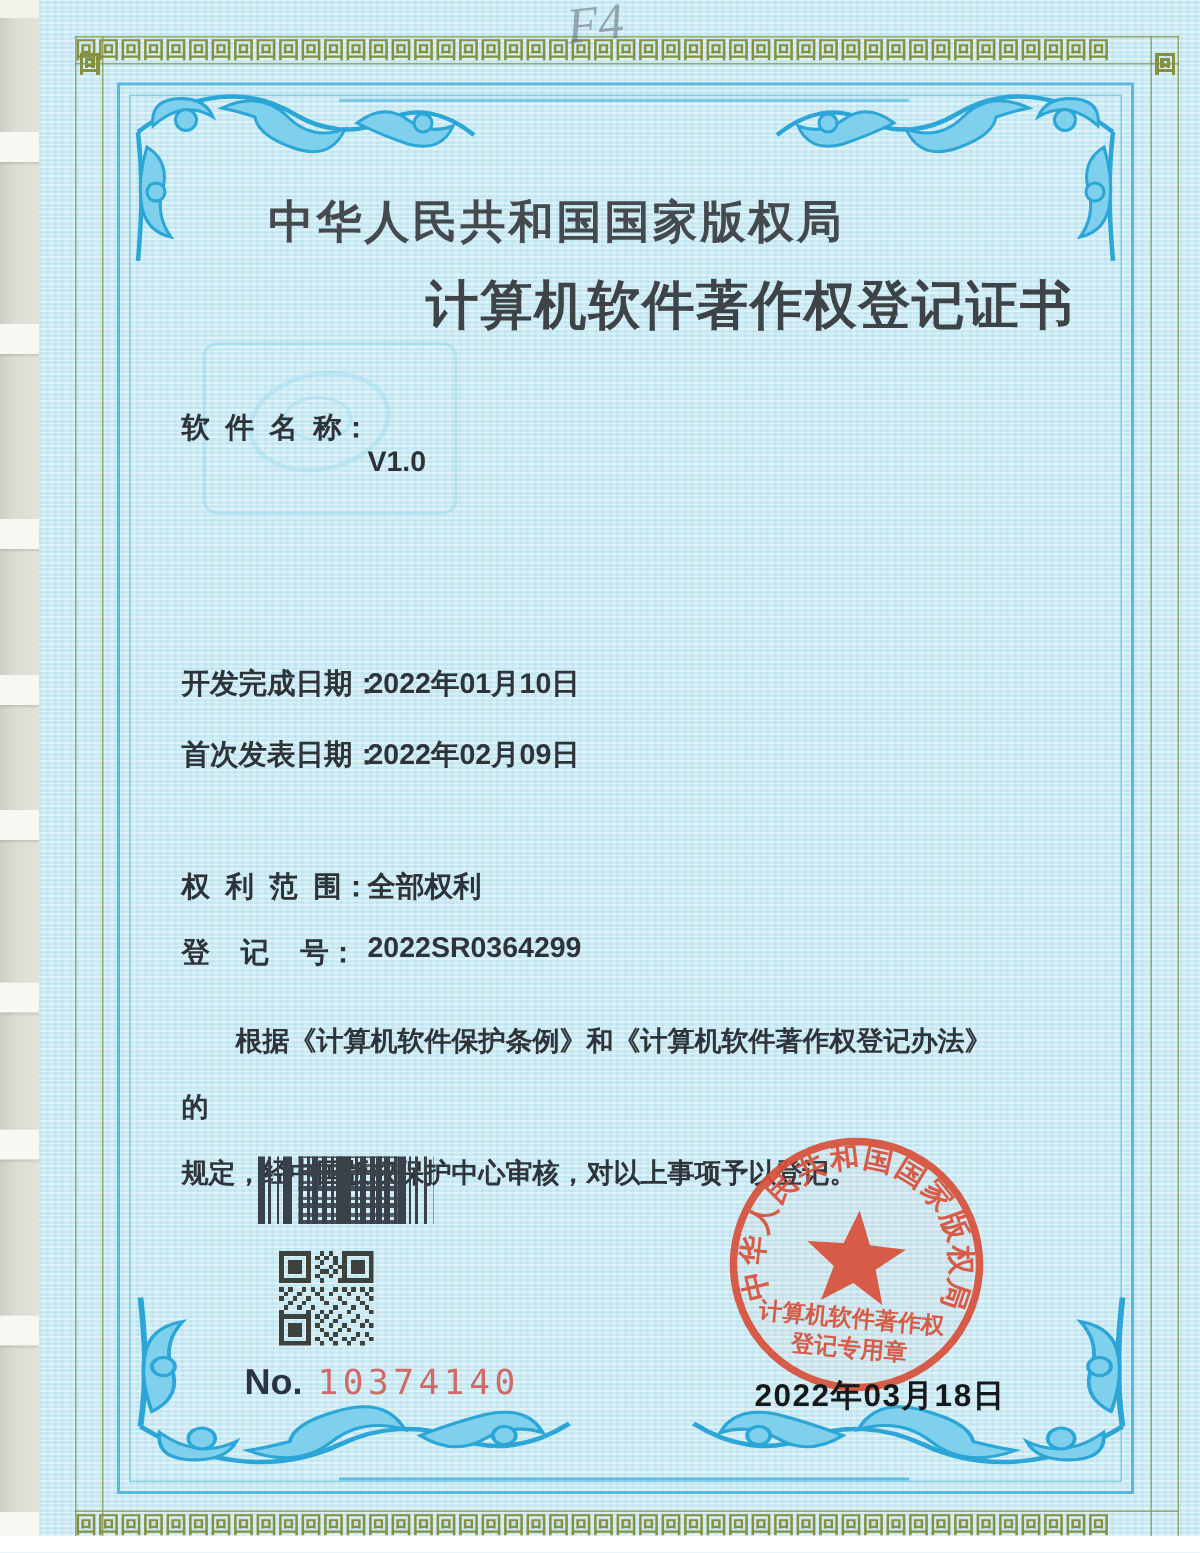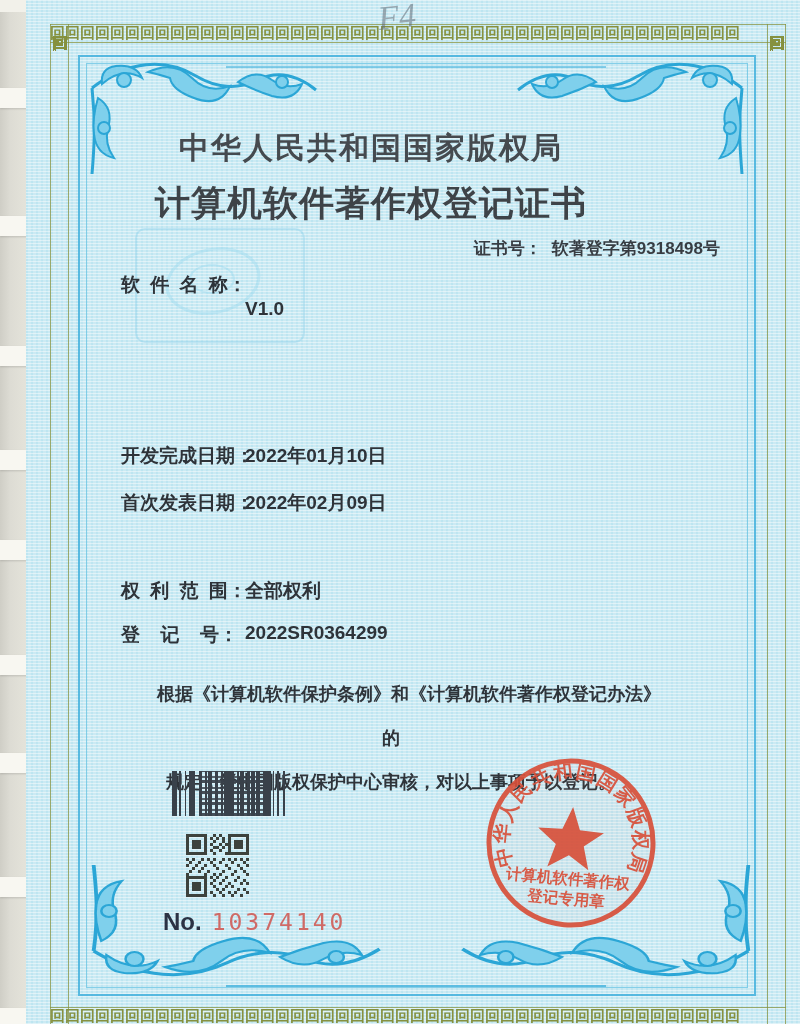--- a/index.html
+++ b/index.html
@@ -62,32 +62,32 @@
     border:2px solid rgba(150,215,238,.5); border-radius:50%; }
 
   
   .pencil { position:absolute; left:352px; top:-2px; font-size:34px; font-weight:400;
     font-style:italic; color:rgba(98,108,118,.55); transform:rotate(-6deg);
     font-family:"Liberation Serif",serif; }
 
   
   .authority { position:absolute; left:0; top:128px; width:690px; text-align:center;
     font-size:30px; font-weight:700; letter-spacing:2px; color:#454a4f; }
-  .cert-title { position:absolute; left:0; top:180px; width:690px; text-align:center;
+  .cert-title { position:absolute; left:0; top:180px; width:690px; text-align:right;
     font-size:35px; font-weight:700; letter-spacing:1px; color:#3e4348; }
   .certno { position:absolute; top:237px; right:80px; font-size:17px; font-weight:700; color:#383d43; }
   .certno span { margin-left:10px; }
 
   .frow { position:absolute; left:95px; display:flex; color:#2e3339; font-weight:700; font-size:19px;justify-content:flex-end; }
   .flabel { width:124px; flex:0 0 124px; white-space:pre; word-spacing:5px; }
   .fvalue { white-space:pre; }
   .fversion { position:absolute; left:219px; font-size:19px; font-weight:700; color:#2e3339; }
 
   .body-par { position:absolute; left:95px; top:672px; width:540px;
-    font-size:18px; font-weight:700; color:#2f343a; line-height:44px;text-align:center; }
+    font-size:18px; font-weight:700; color:#2f343a; line-height:44px; }
   .body-par .l1 { text-indent:36px; }
 
   
   .barcode { position:absolute; left:146px; top:771px; width:117px; height:45px; display:flex; }
   .barcode .bars-l { width:27px; height:100%;
     background:repeating-linear-gradient(90deg,#39414a 0 5px,rgba(0,0,0,0) 5px 7px,#39414a 7px 9px,rgba(0,0,0,0) 9px 13px,#39414a 13px 14px,rgba(0,0,0,0) 14px 17px,#39414a 17px 23px,rgba(0,0,0,0) 23px 27px); }
   .barcode .matrix { width:66px; height:100%; position:relative;
     background-image:
       linear-gradient(90deg, rgba(0,0,0,0) 0 28px, #39414a 28px 32px, rgba(0,0,0,0) 32px 52px, #39414a 52px 55px, rgba(0,0,0,0) 55px 66px),
       repeating-linear-gradient(0deg, rgba(57,65,74,.92) 0 3px, rgba(0,0,0,0) 3px 5px, rgba(57,65,74,.8) 5px 7px, rgba(0,0,0,0) 7px 11px),
@@ -199,23 +199,20 @@
 
     <div class="emboss">
       <div class="swirl"></div>
       <div class="swirl2"></div>
     </div>
 
     <div class="pencil">F4</div>
 
     <div class="authority">中华人民共和国国家版权局</div>
     <div class="cert-title">计算机软件著作权登记证书</div>
-    <div class="certno">
-      <b>证书号：</b><span>软著登字第9318498号</span>
-    </div>
 
     <div class="frow" style="top:272px">
       <div class="flabel">软 件 名 称：</div>
     </div>
     <div class="fversion" style="top:298px">V1.0</div>
 
 
     <div class="frow" style="top:443px">
       <div class="flabel">开发完成日期：</div>
       <div class="fvalue">2022年01月10日</div>
@@ -270,15 +267,16 @@
       </defs>
       <circle cx="88" cy="88" r="82" fill="rgba(235,130,110,0.05)" stroke="#d8503a" stroke-width="5"></circle>
       <polygon fill="#d8503a" points="87,52 95.8,74.5 120,75.3 101,90.3 107.6,113.6 87,100.5 66.4,113.6 73,90.3 54,75.3 78.2,74.5"></polygon>
       <text font-size="19.5" font-weight="bold" fill="#d8503a" font-family="Liberation Sans, sans-serif">
         <textPath href="#sealArc" startOffset="0" textLength="252">中华人民共和国国家版权局</textPath>
       </text>
       <text x="88" y="129" text-anchor="middle" font-size="15.5" font-weight="bold" fill="#d8503a" font-family="Liberation Sans, sans-serif">计算机软件著作权</text>
       <text x="88" y="149" text-anchor="middle" font-size="15.5" font-weight="bold" fill="#d8503a" font-family="Liberation Sans, sans-serif">登记专用章</text>
     </svg>
 
+    <div class="issue-date">2022年03月18日</div>
 
   </div>
 </div>
 
 </body></html>

